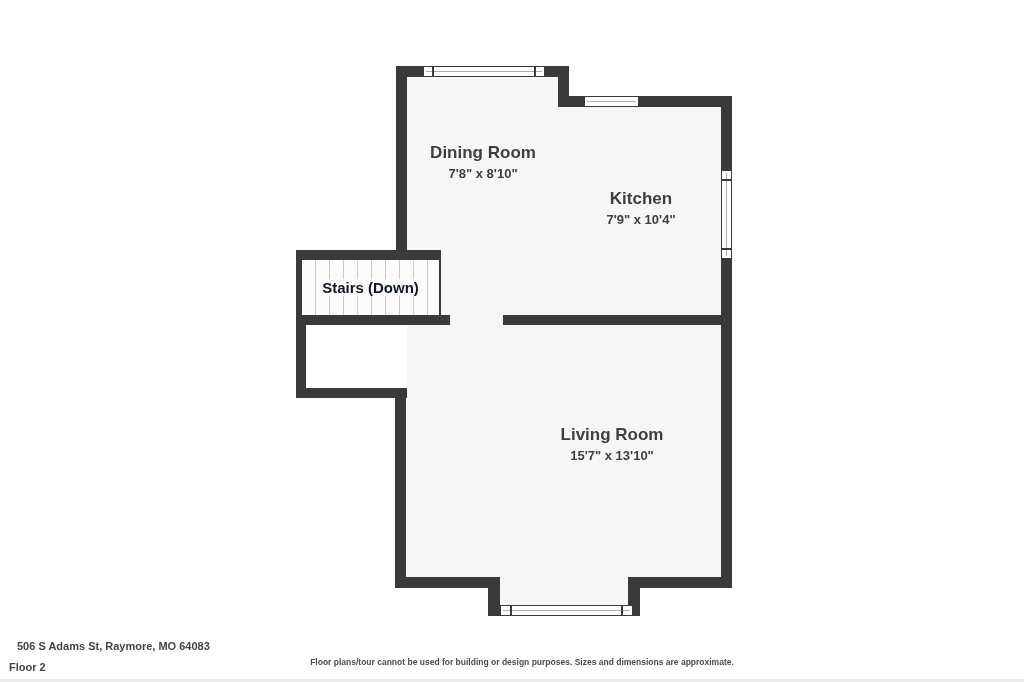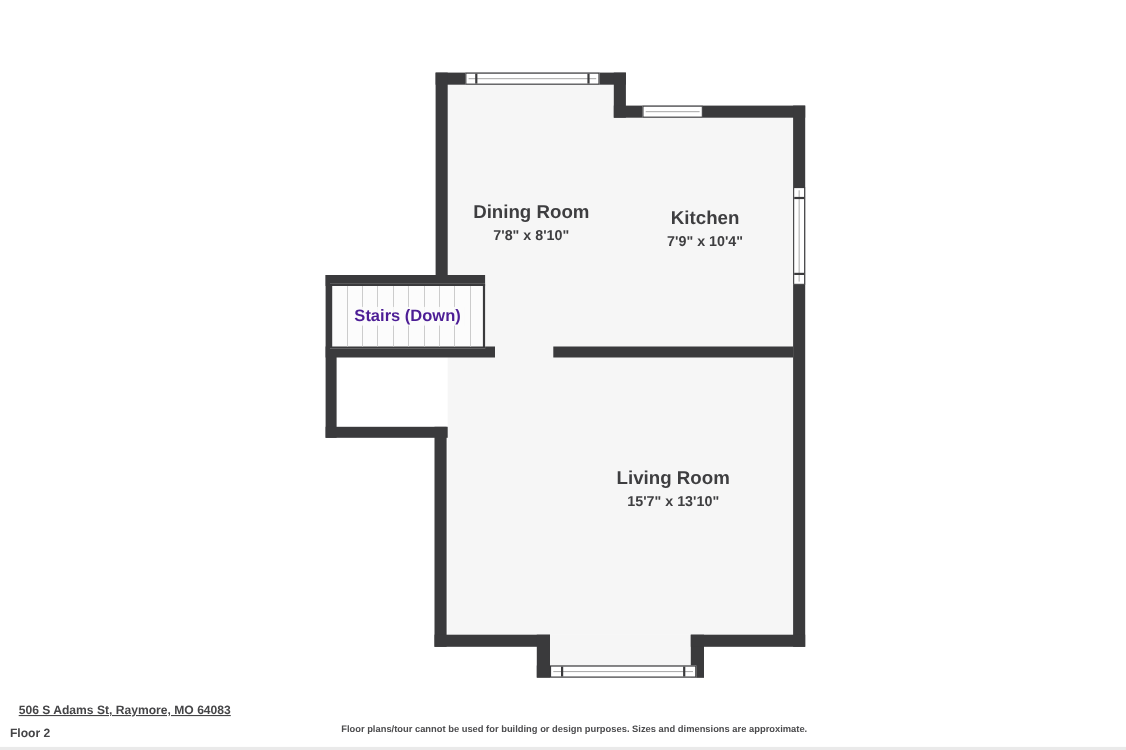--- a/index.html
+++ b/index.html
@@ -20,29 +20,29 @@
   
   .stairs{
     position:absolute;background:#fcfcfc;border:2px solid #3a3a3c;box-sizing:border-box;
     display:flex;align-items:center;justify-content:center;
   }
   .stairs .treads{
     position:absolute;inset:0;
     background:repeating-linear-gradient(90deg, transparent 0px, transparent 13px, #cccccc 13px, #cccccc 14px);
   }
   .stairs .slabel{
-    position:relative;z-index:2;font-size:15px;font-weight:700;color:#4c1d95;
+    position:relative;z-index:2;font-size:15px;font-weight:700;color:#0f172a;
     background:rgba(252,252,252,0.88);padding:0 3px;white-space:nowrap;
   }
   
   .rlabel{position:absolute;transform:translateX(-50%);text-align:center;color:#3e3e40;white-space:nowrap;}
   .rname{font-size:17px;font-weight:700;line-height:1.1;}
   .rdims{font-size:13px;font-weight:700;line-height:1.1;margin-top:4px;}
   
-  .addr{position:absolute;left:17px;top:640px;font-size:11px;font-weight:700;color:#454547;text-decoration:underline;}
+  .addr{position:absolute;left:17px;top:640px;font-size:11px;font-weight:700;color:#454547;}
   .flr{position:absolute;left:9px;top:661px;font-size:11px;font-weight:700;color:#454547;}
   .disc{
     position:absolute;left:0;right:0;top:657px;text-align:center;
     font-size:8.5px;font-weight:700;color:#4c4c4e;margin-left:20px;
   }
   .bottomline{position:absolute;left:0;right:0;bottom:0;height:3px;background:#eaeaea;}
 </style>
 </head>
 <body>
 
@@ -81,21 +81,21 @@
   <div class="win" style="left:500px;top:605px;width:133px;height:11px;">
     <span class="cap" style="left:9px;"></span>
     <span class="cap" style="right:9px;"></span>
   </div>
 
   <div class="stairs" style="left:300px;top:258px;width:141px;height:59px;">
     <span class="treads"></span>
     <span class="slabel">Stairs (Down)</span>
   </div>
 
-  <div class="rlabel" style="left:483px;top:144px;margin-top:40px;">
+  <div class="rlabel" style="left:483px;top:144px;">
     <div class="rname">Dining Room</div>
     <div class="rdims">7'8" x 8'10"</div>
   </div>
   <div class="rlabel" style="left:641px;top:190px;">
     <div class="rname">Kitchen</div>
     <div class="rdims">7'9" x 10'4"</div>
   </div>
   <div class="rlabel" style="left:564px;top:426px;margin-left:48px;">
     <div class="rname">Living Room</div>
     <div class="rdims">15'7" x 13'10"</div>

